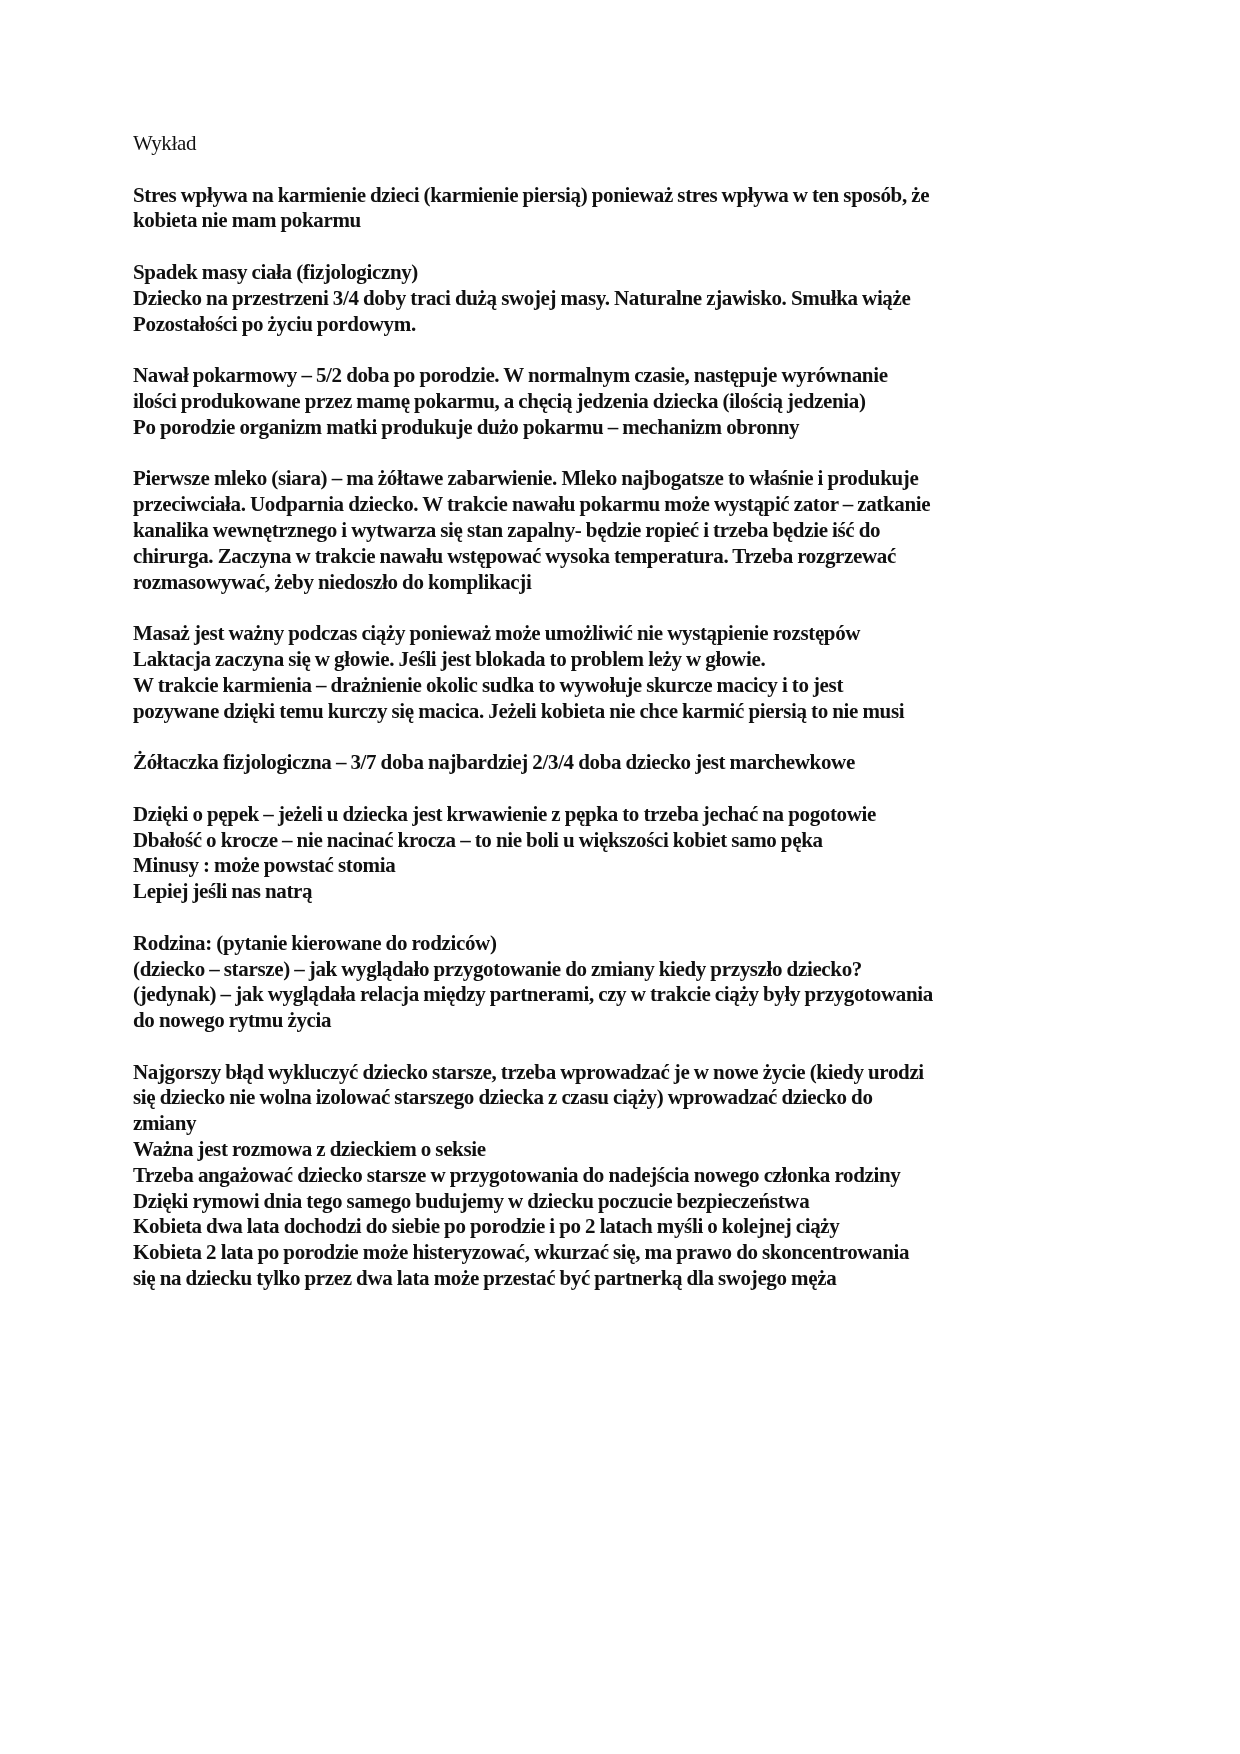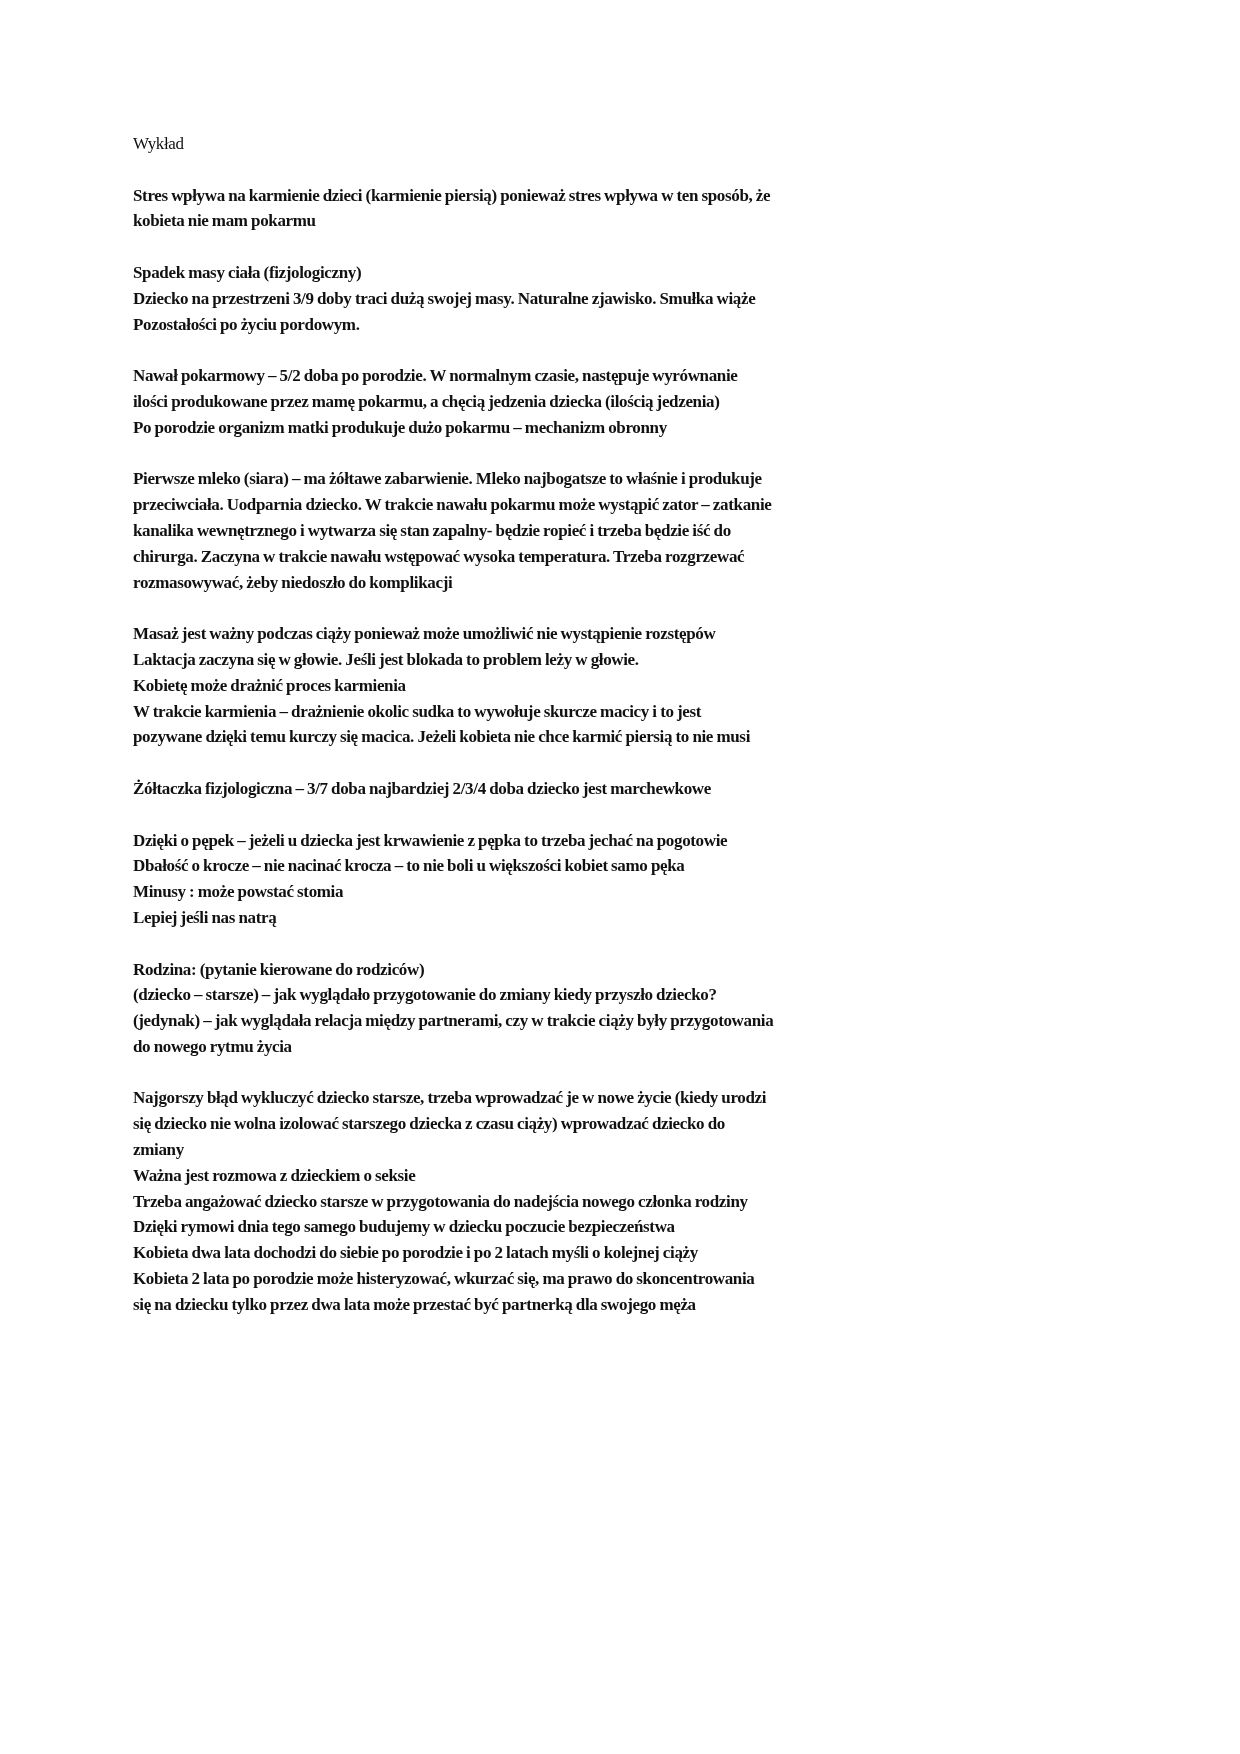--- a/index.html
+++ b/index.html
@@ -4,63 +4,62 @@
   <style>
     html, body { margin: 0; padding: 0; background: #ffffff; }
     body { width: 1240px; height: 1754px; position: relative; overflow: hidden; }
     .page {
       position: absolute; left: 0; top: 0; width: 1240px; height: 1754px;
       background: #ffffff;
     }
     .content {
       position: absolute; left: 133px; top: 131px; width: 860px;
       font-family: "Liberation Serif", "DejaVu Serif", serif;
-      font-size: 17px; line-height: 25.8px; color: #111111;
+      font-size: 21px; line-height: 25.8px; color: #111111;
       letter-spacing: -0.35px; word-spacing: -0.5px;
     }
     .para { margin: 0 0 25.8px 0; font-weight: bold; }
     .line { display: block; white-space: nowrap; }
     .title { margin-bottom: 25.8px; }
   </style>
 </head>
 <body>
 
 <div class="page">
   <div class="content">
     <div class="line title">Wykład</div>
 
     <div class="para">
       <span class="line">Stres wpływa na karmienie dzieci (karmienie piersią) ponieważ stres wpływa w ten sposób, że</span>
       <span class="line">kobieta nie mam pokarmu</span>
     </div>
 
     <div class="para">
       <span class="line">Spadek masy ciała (fizjologiczny)</span>
-      <span class="line">Dziecko na  przestrzeni 3/9 doby traci dużą swojej masy. Naturalne zjawisko. Smułka wiąże</span>
+      <span class="line">Dziecko na  przestrzeni 3/4 doby traci dużą swojej masy. Naturalne zjawisko. Smułka wiąże</span>
       <span class="line">Pozostałości po życiu pordowym.</span>
     </div>
 
     <div class="para">
       <span class="line">Nawał pokarmowy – 5/2 doba po porodzie. W normalnym czasie, następuje wyrównanie</span>
       <span class="line">ilości produkowane przez mamę pokarmu, a chęcią jedzenia dziecka (ilością jedzenia)</span>
       <span class="line">Po porodzie organizm matki produkuje dużo pokarmu – mechanizm obronny</span>
     </div>
 
     <div class="para">
       <span class="line">Pierwsze mleko (siara) – ma żółtawe zabarwienie. Mleko najbogatsze to właśnie i produkuje</span>
       <span class="line">przeciwciała. Uodparnia dziecko. W trakcie nawału pokarmu może wystąpić zator – zatkanie</span>
       <span class="line">kanalika wewnętrznego i wytwarza się stan zapalny- będzie ropieć i trzeba będzie iść do</span>
       <span class="line">chirurga. Zaczyna w trakcie nawału wstępować wysoka temperatura. Trzeba rozgrzewać</span>
       <span class="line">rozmasowywać, żeby niedoszło do komplikacji</span>
     </div>
 
     <div class="para">
       <span class="line">Masaż jest ważny podczas ciąży ponieważ może umożliwić nie wystąpienie rozstępów</span>
       <span class="line">Laktacja zaczyna się w głowie. Jeśli jest blokada to problem leży w głowie.</span>
-      <span class="line">Kobietę może drażnić proces karmienia</span>
       <span class="line">W trakcie karmienia – drażnienie okolic sudka to wywołuje skurcze macicy i to jest</span>
       <span class="line">pozywane dzięki temu kurczy się macica. Jeżeli kobieta nie chce karmić piersią to nie musi</span>
     </div>
 
     <div class="para">
       <span class="line">Żółtaczka fizjologiczna – 3/7 doba  najbardziej 2/3/4 doba dziecko jest marchewkowe</span>
     </div>
 
     <div class="para">
       <span class="line">Dzięki o pępek – jeżeli u dziecka jest krwawienie z pępka to trzeba jechać na pogotowie</span>

